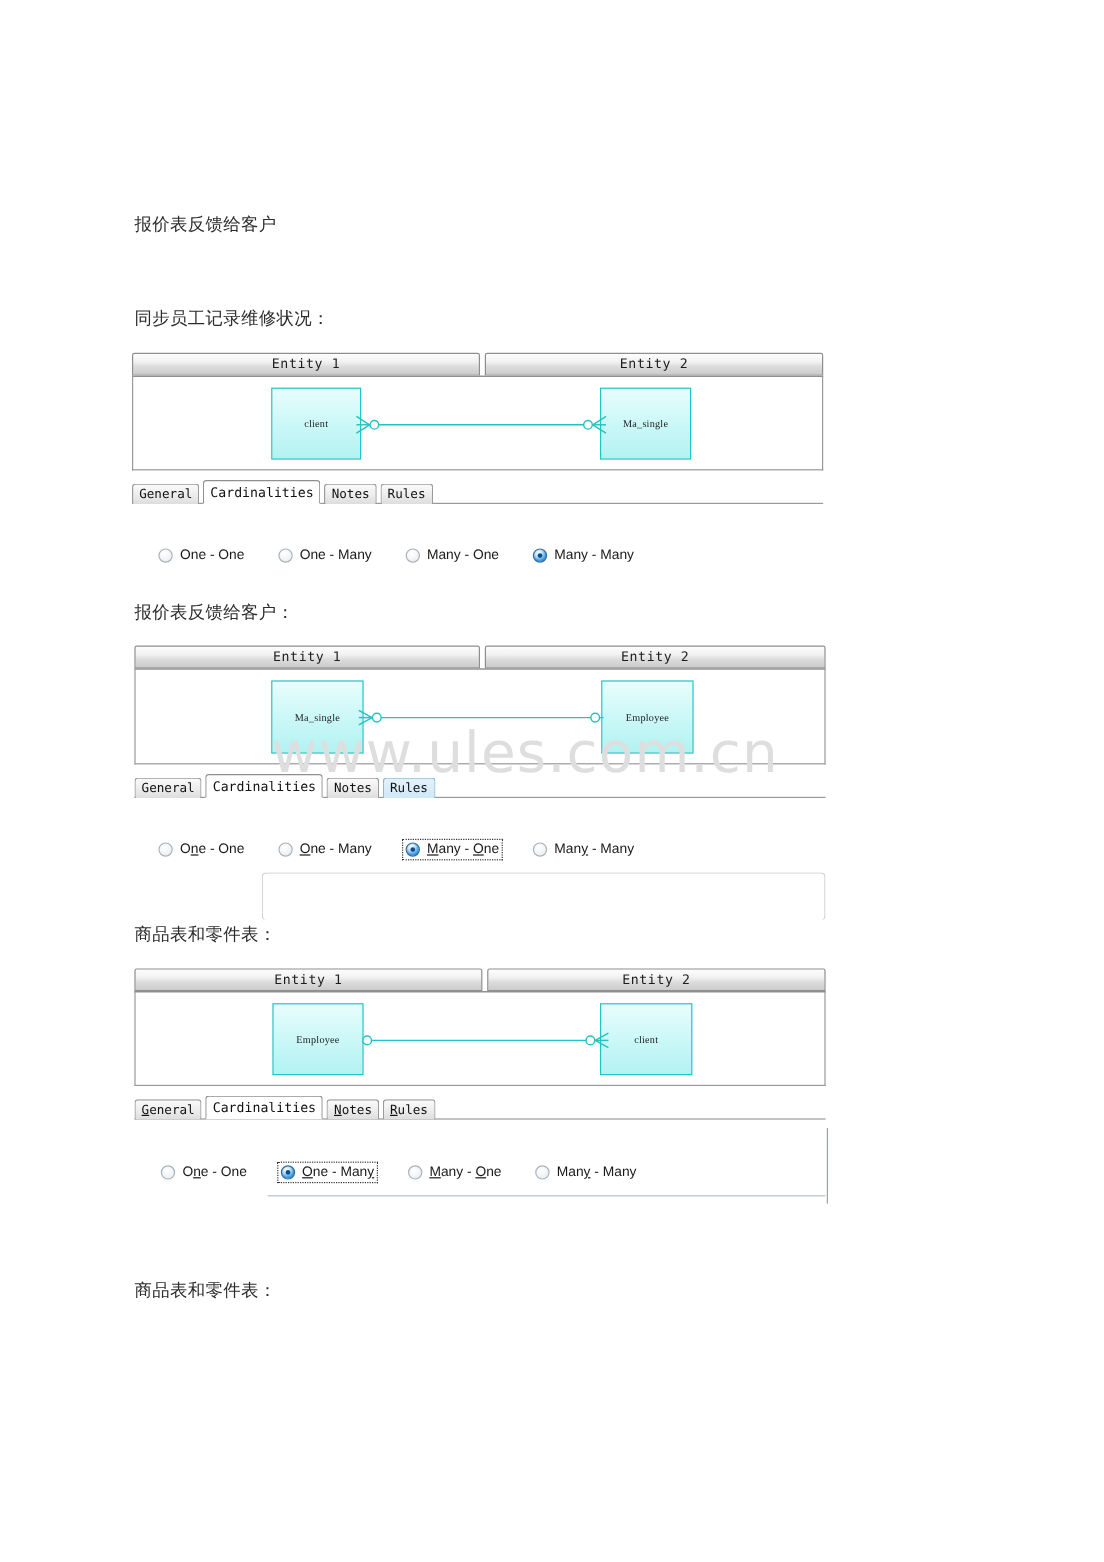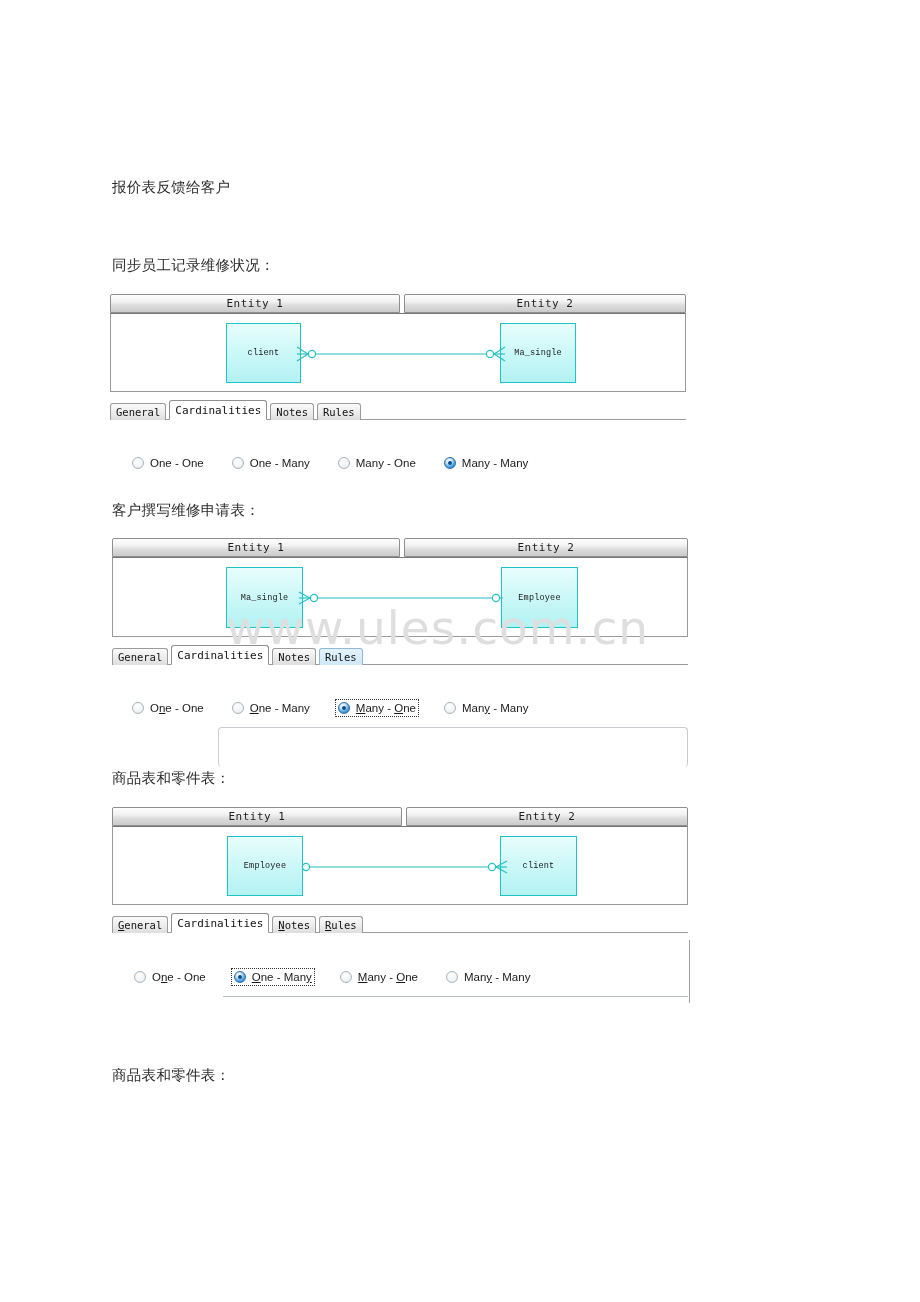--- a/index.html
+++ b/index.html
@@ -53,21 +53,21 @@
     border-top:1px solid #777;
     box-sizing:border-box;
   }
 
   .entity{
     position:absolute;
     background:linear-gradient(to bottom,#e8fdfd 0%,#c9f7f7 55%,#b3f2f2 100%);
     border:1.6px solid #1fc4c4;
     box-sizing:border-box;
     display:flex;align-items:center;justify-content:center;
-    font-family:Liberation Mono, monospace;
+    font-family:Liberation Serif, serif;
     font-size:8.5px;
     color:#1a1a1a;
     letter-spacing:.2px;
   }
 
   .conn{position:absolute;pointer-events:none;overflow:visible;}
 
   
   .tabstrip{
     position:absolute;left:0;
@@ -234,21 +234,21 @@
     <div class="radio-item">
       <span class="rb"></span>
       <span class="rlabel">Many - One</span>
     </div>
     <div class="radio-item">
       <span class="rb on"></span>
       <span class="rlabel">Many - Many</span>
     </div>
   </div>
 
-  <div class="cn-text cn-cap" style="top:501px">客户撰写维修申请表：</div>
+  <div class="cn-text cn-cap" style="top:501px">报价表反馈给客户：</div>
 
   <div class="er-panel" style="left:112px;top:538px;width:576px;height:132px;">
     <div class="hdr-row">
       <div class="hdr-cell" style="width:288px">Entity 1</div>
       <div class="hdr-gap"></div>
       <div class="hdr-cell" style="width:284px">Entity 2</div>
     </div>
 
     <div class="canvas" style="top:19px;width:576px;height:80px;">
       <div class="entity" style="left:113px;top:9px;width:77px;height:61px;">Ma_single</div>

